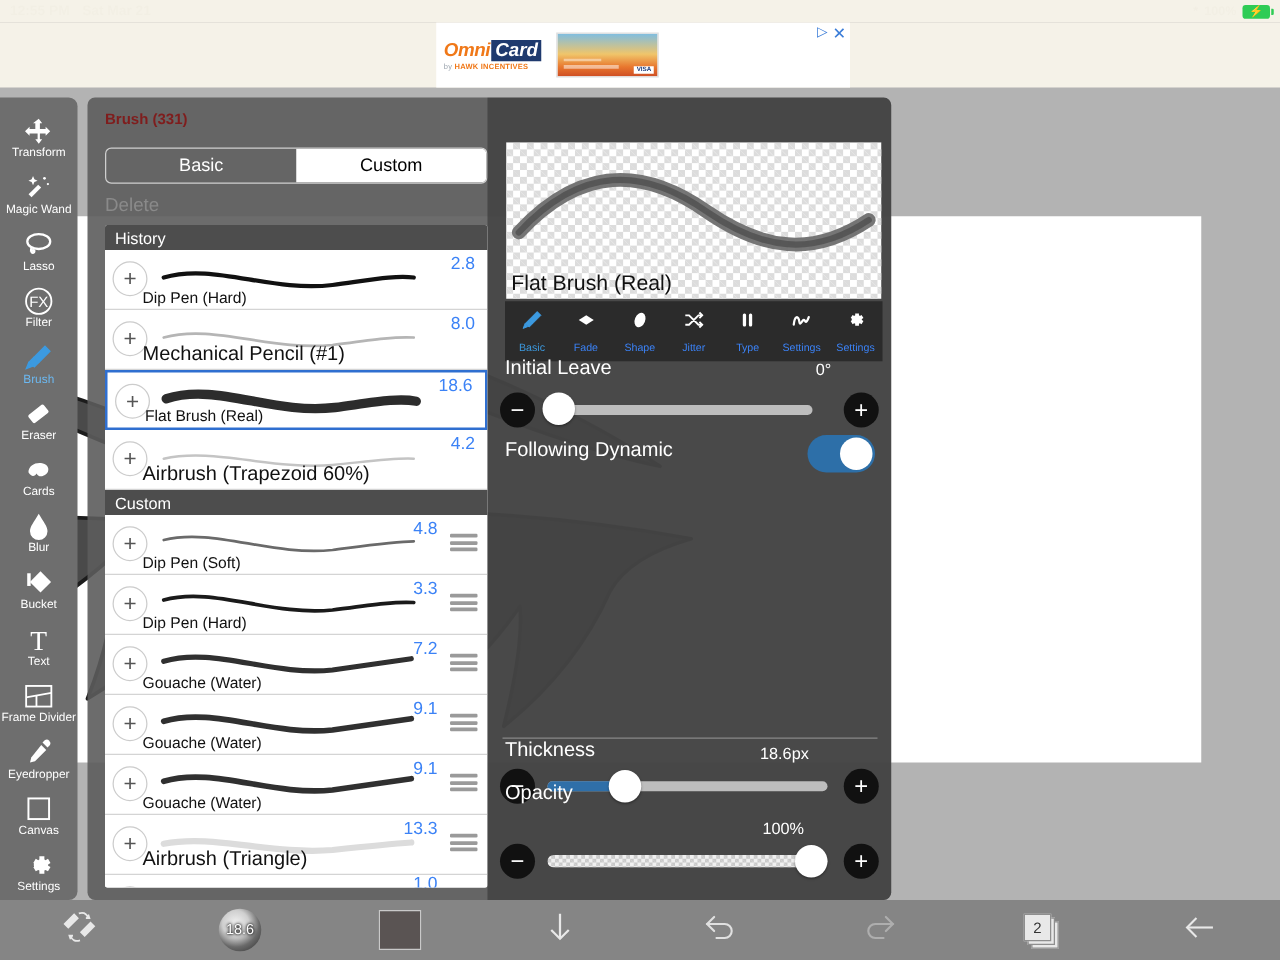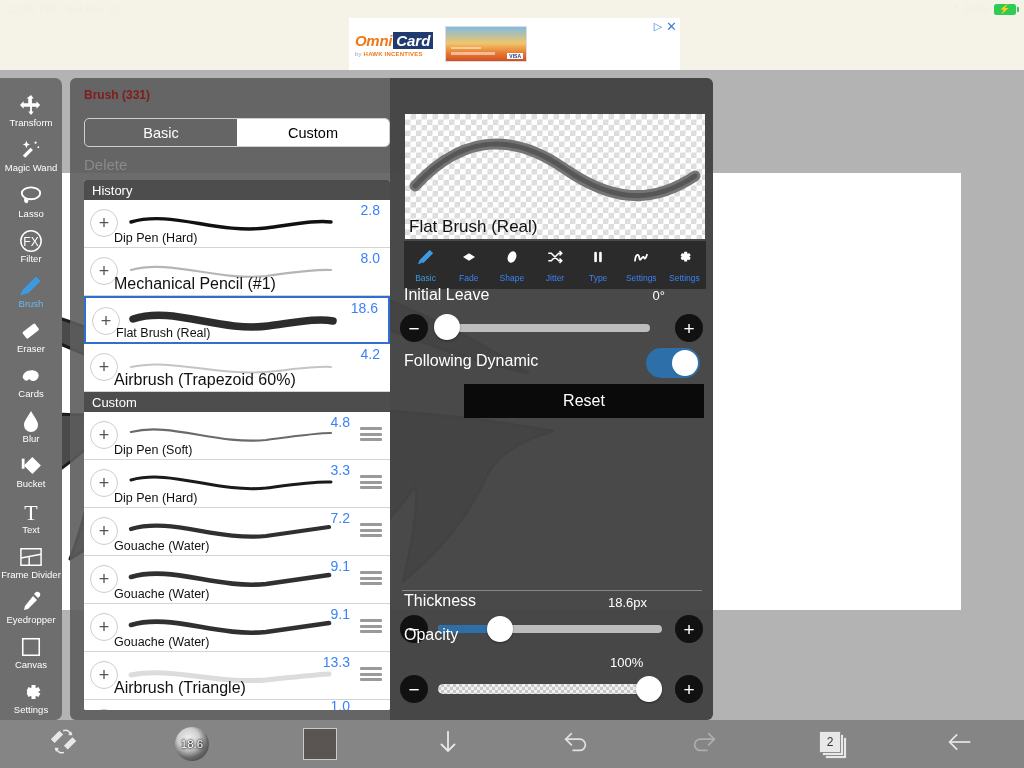--- a/index.html
+++ b/index.html
@@ -600,21 +600,20 @@
       <div class="circ-btn" style="left:10px; top:236px;">−</div>
       <div class="track" style="left:48px; top:246px; width:212px;"></div>
       <div class="knob" style="left:44px; top:236px;"></div>
       <div class="circ-btn" style="right:10px; top:236px;">+</div>
 
       <div class="ctrl-label" style="left:14px; top:274px;">Following Dynamic</div>
       <div class="toggle" style="right:13px; top:270px;">
           <div class="tk"></div>
         </div>
 
-      <div class="reset-btn">Reset</div>
 
       <div class="divider" style="top:512px;"></div>
       <div class="ctrl-label" style="left:14px; top:514px;">Thickness</div>
       <div class="ctrl-val" style="left:218px; top:517px;">18.6px</div>
       <div class="circ-btn" style="left:10px; top:537px;">−</div>
       <div class="track" style="left:48px; top:547px; width:224px;">
         <div class="fill" style="width:60px;"></div>
       </div>
       <div class="knob" style="left:97px; top:538px;"></div>
       <div class="circ-btn" style="right:10px; top:537px;">+</div>

